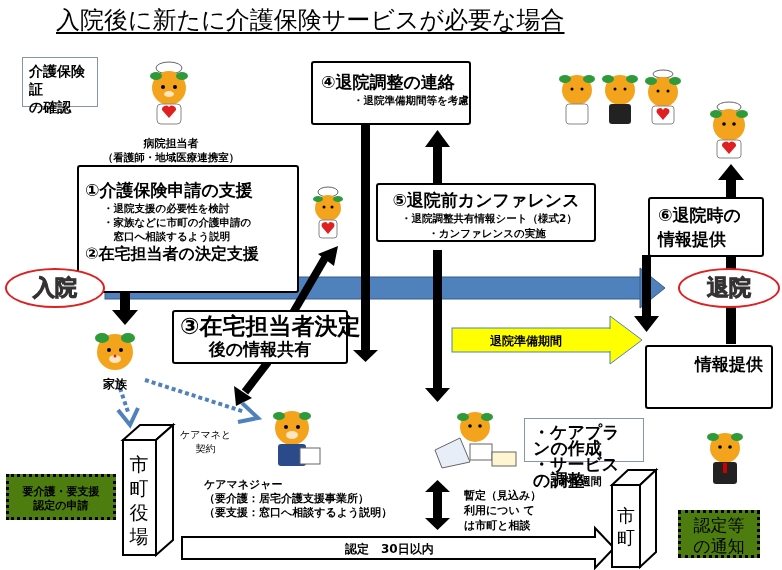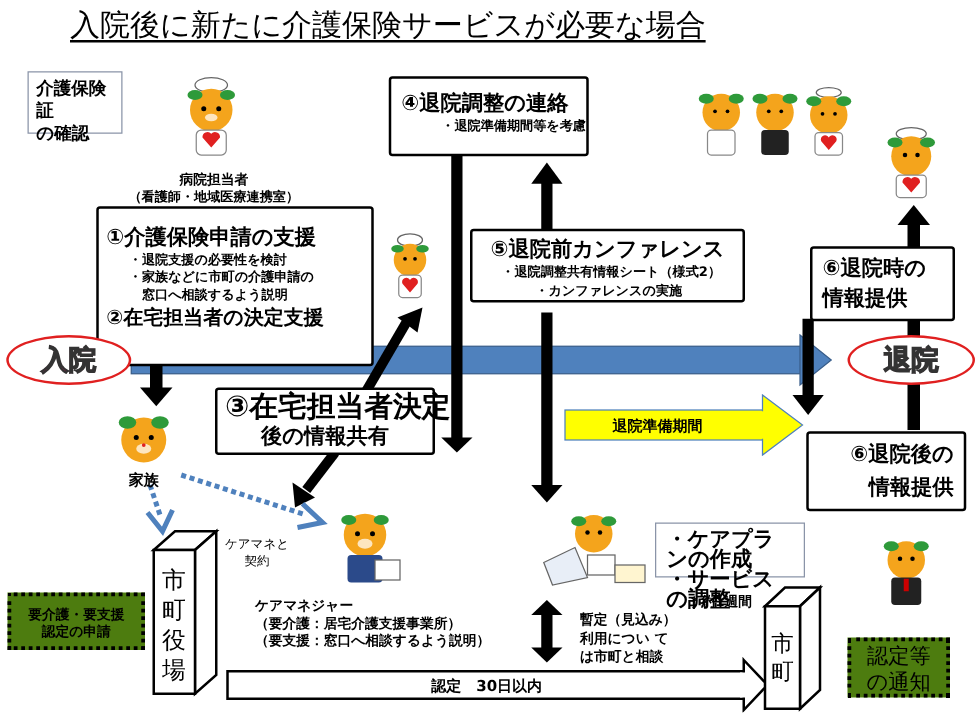--- a/index.html
+++ b/index.html
@@ -223,21 +223,20 @@
 <div class="oval" style="left:678px;top:268px;width:102px;height:40px;">退院</div>
 
 <div class="box" style="left:172px;top:310px;width:176px;height:54px;padding:3px 6px;text-align:center;">
   <div class="h" style="font-size:23px;line-height:23px;">③在宅担当者決定</div>
   <div class="h" style="font-size:17px;line-height:23px;">後の情報共有</div>
 </div>
 
 <div class="abs lbl" style="left:490px;top:333px;font-size:12px;">退院準備期間</div>
 
 <div class="box" style="left:645px;top:345px;width:128px;height:64px;padding:4px 8px;text-align:right;">
-  <div class="h" style="font-size:17px;line-height:26px;">⑥退院後の</div>
   <div class="h" style="font-size:17px;line-height:26px;">情報提供</div>
 </div>
 
 <div class="mascot" style="left:90px;top:328px;width:50px;height:44px;">
   <svg width="50" height="44">
       <circle cx="25" cy="24" r="18" fill="#f4a41c"></circle>
       <ellipse cx="12" cy="10" rx="7" ry="5" fill="#2e9a3a"></ellipse>
       <ellipse cx="38" cy="10" rx="7" ry="5" fill="#2e9a3a"></ellipse>
       <circle cx="19" cy="22" r="2" fill="#000"></circle>
       <circle cx="31" cy="22" r="2" fill="#000"></circle>

